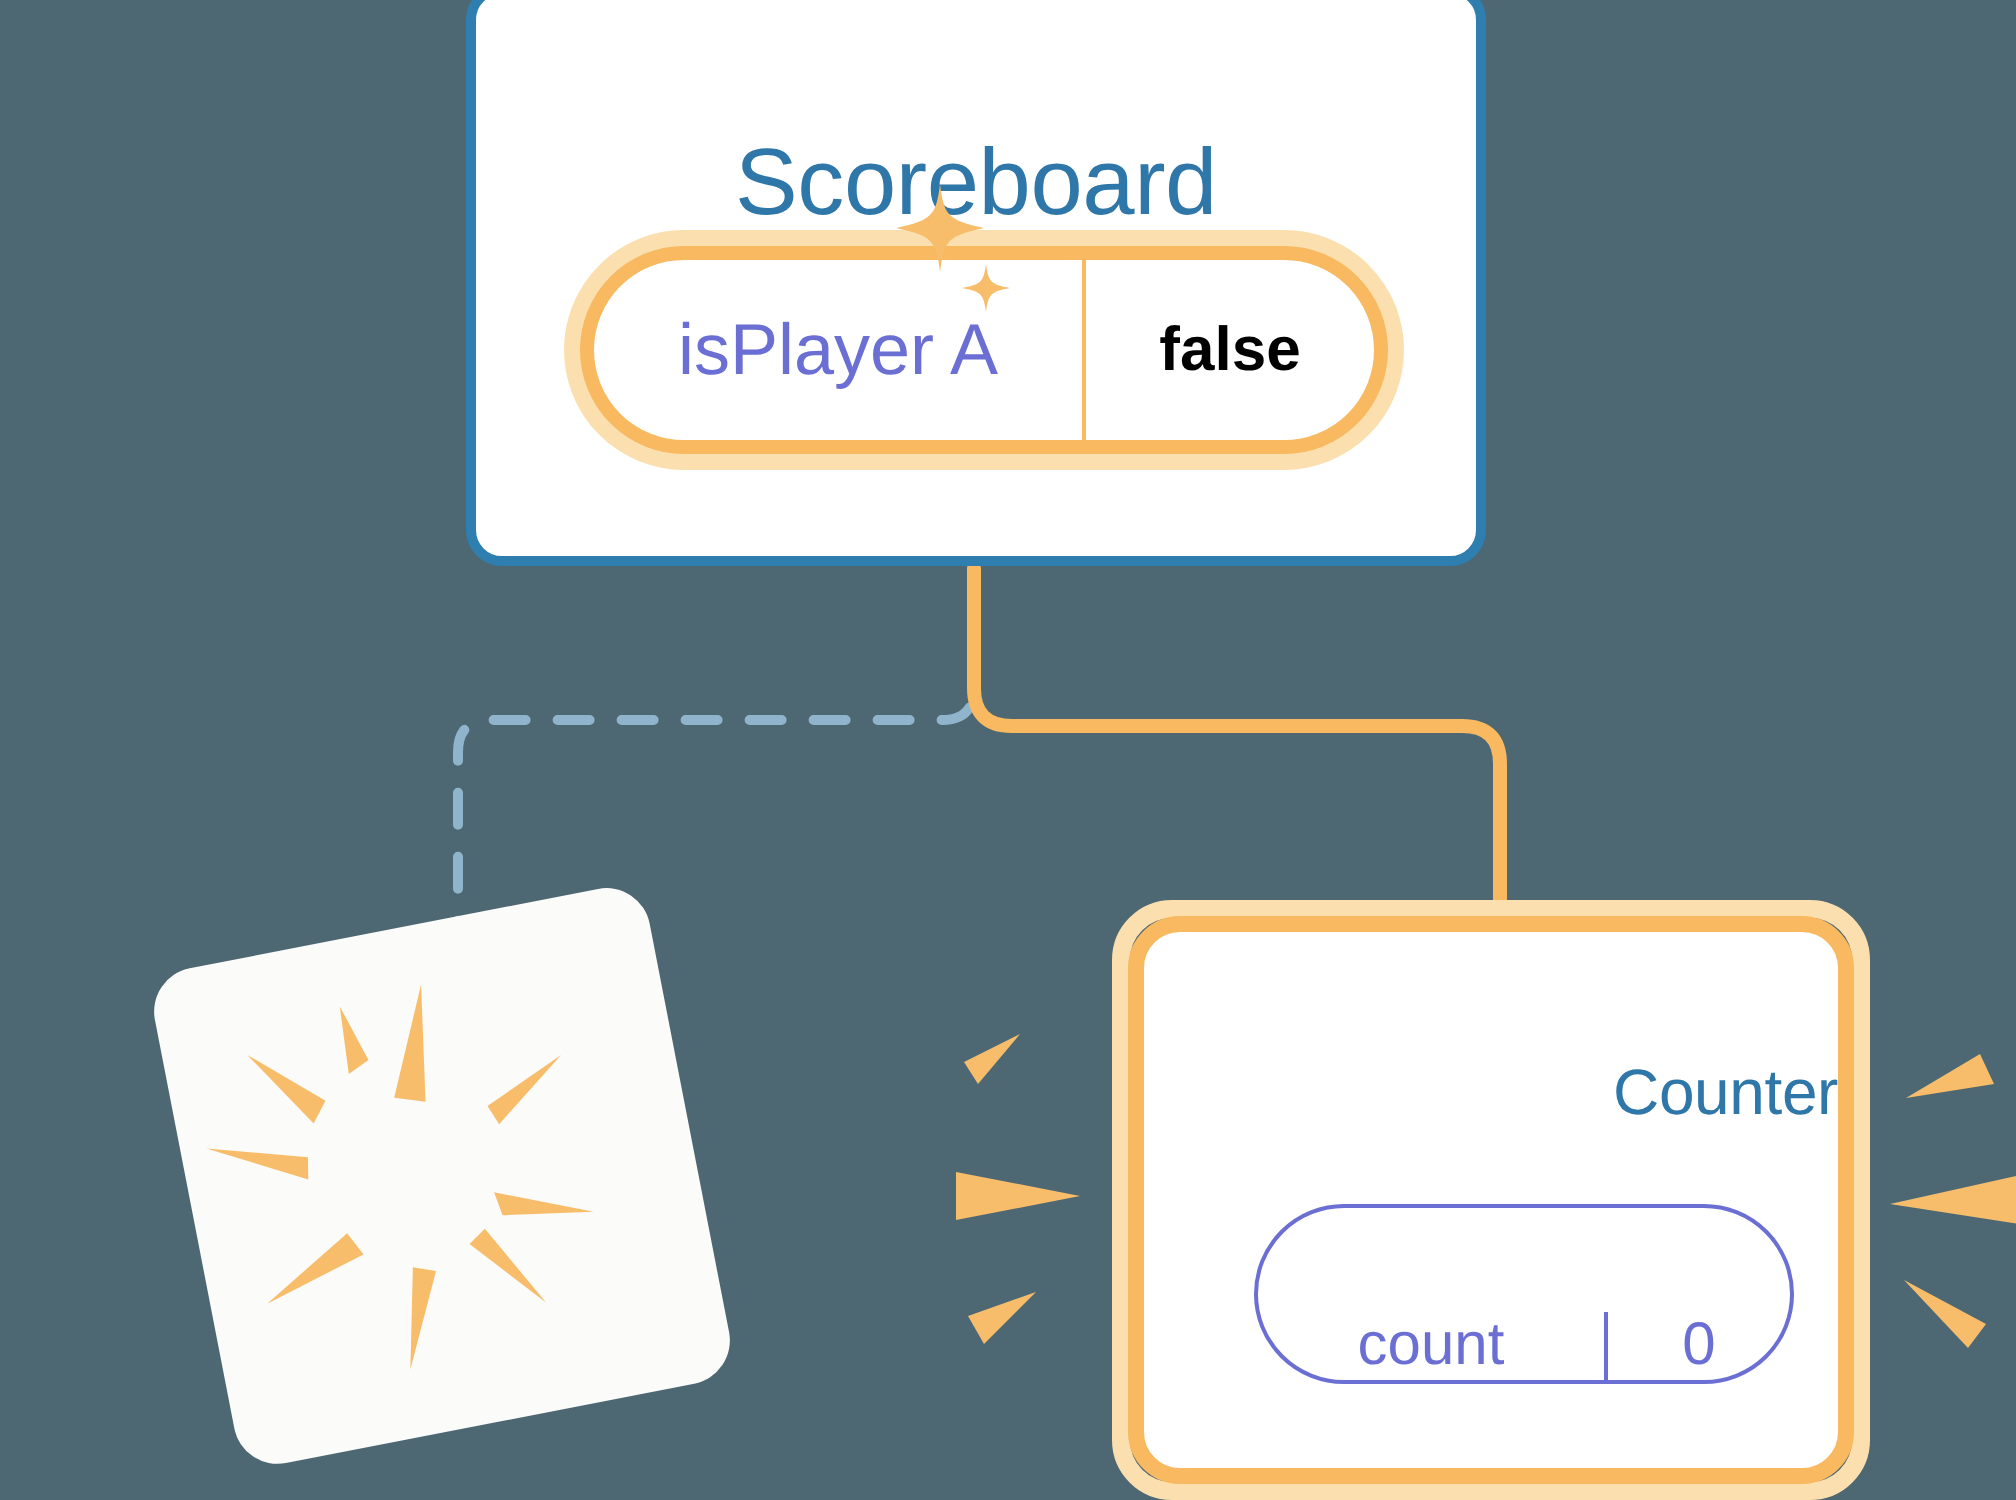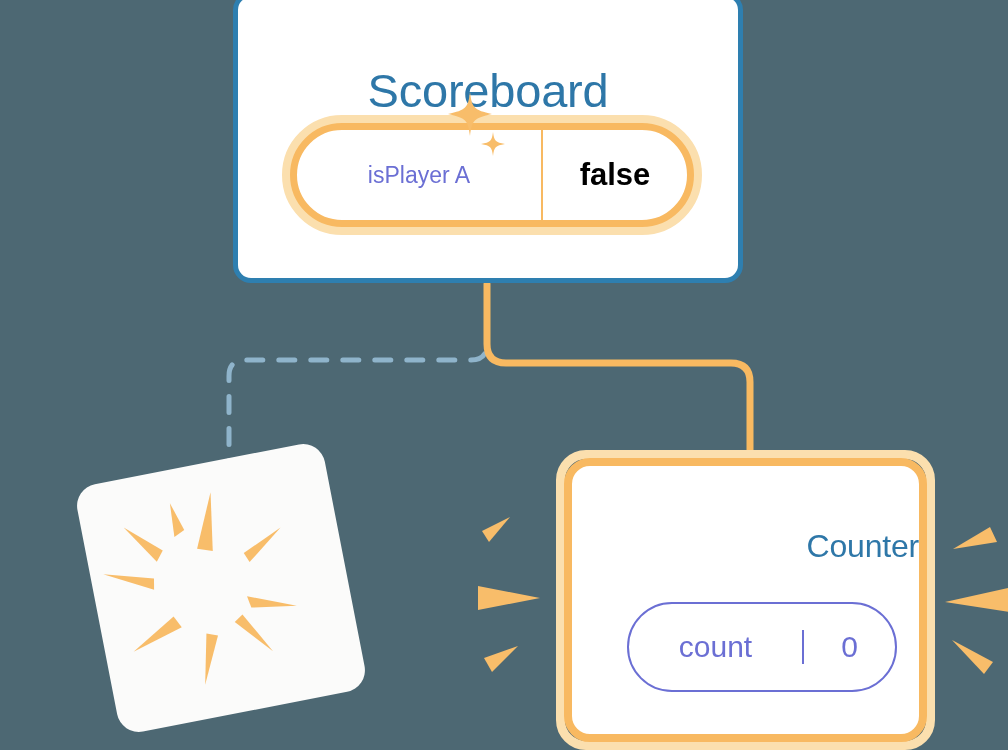--- a/index.html
+++ b/index.html
@@ -82,21 +82,21 @@
     background: #ffffff;
   }
   .pill-key, .pill-val {
     display: flex;
     align-items: center;
     justify-content: center;
     box-sizing: border-box;
   }
   #scoreboard-pill-inner .pill-key {
     flex: 0 0 246px;
-    font-size: 23px;
+    font-size: 36px;
     color: #6b6fd4;
     border-right: 2.5px solid #f8b961;
   }
   #scoreboard-pill-inner .pill-val {
     flex: 1 1 auto;
     font-size: 31px;
     font-weight: bold;
     color: #000000;
   }
 
@@ -148,21 +148,21 @@
   #counter-pill {
     position: absolute;
     left: 55px;
     top: 136px;
     width: 270px;
     height: 90px;
     border: 2.4px solid #6b6fd4;
     border-radius: 46px;
     box-sizing: border-box;
     display: flex;
-    align-items: center;
+    align-items: flex-end;
     background: #ffffff;
   }
   #counter-pill .pill-key {
     flex: 0 0 175px;
     font-size: 30px;
     color: #6b6fd4;
     border-right: 2.2px solid #6b6fd4;
   }
   #counter-pill .pill-val {
     flex: 1 1 auto;

